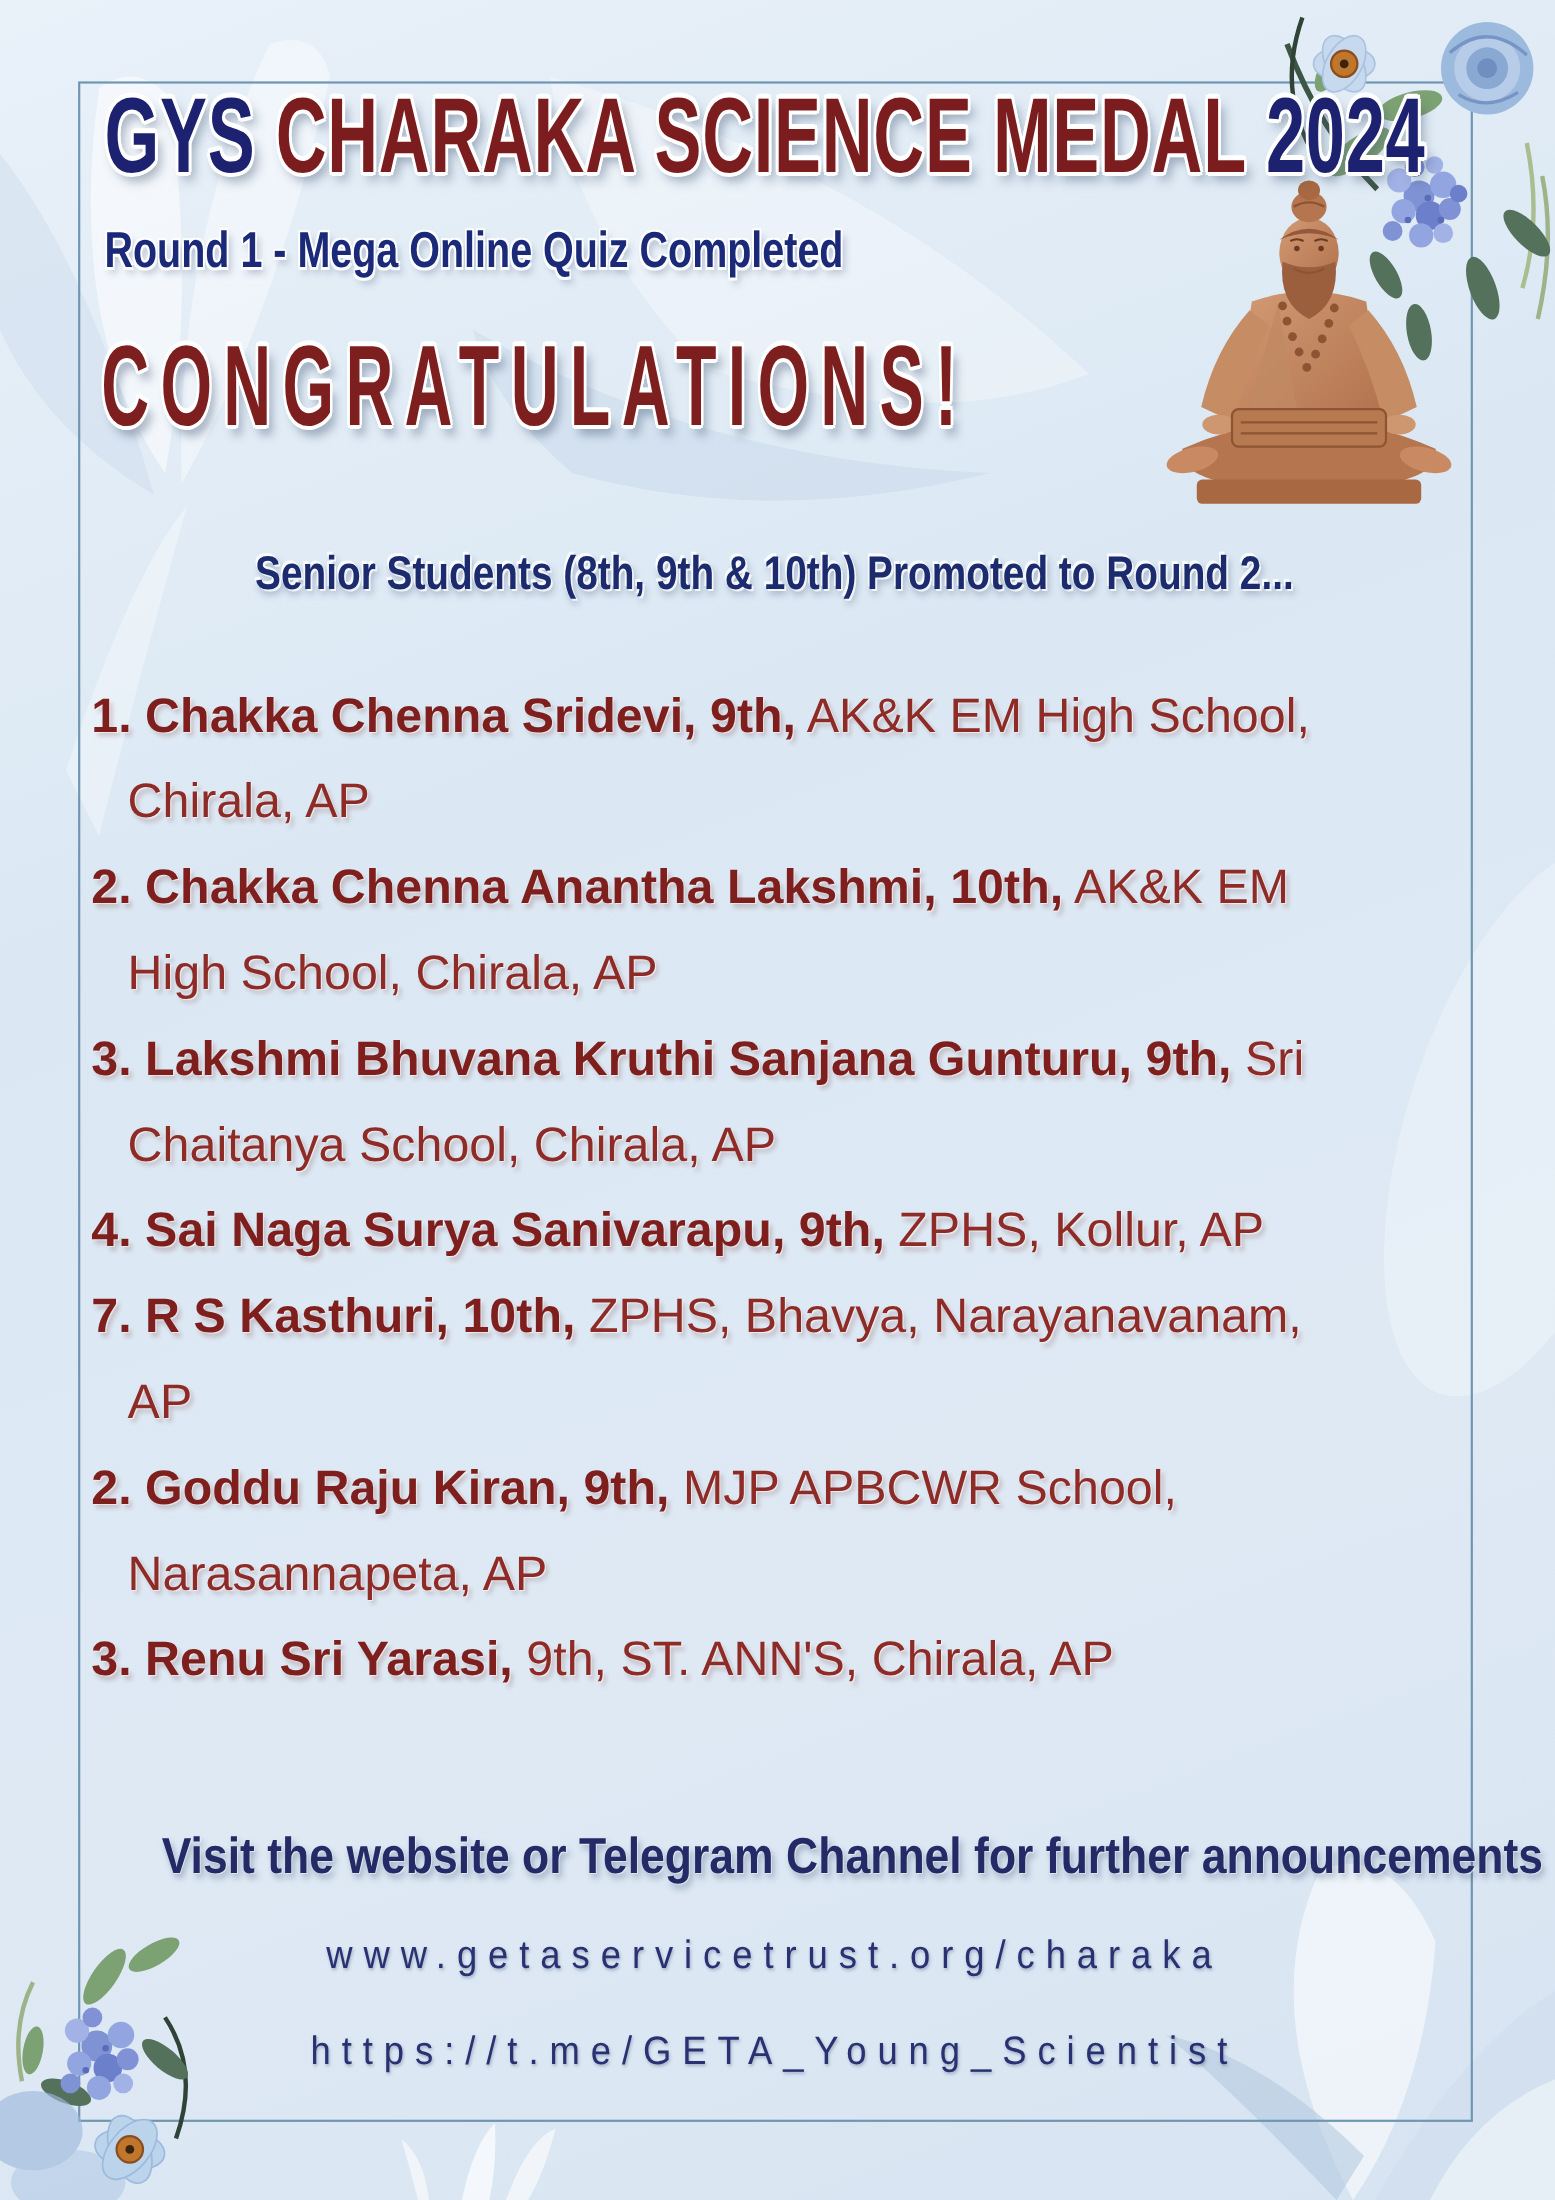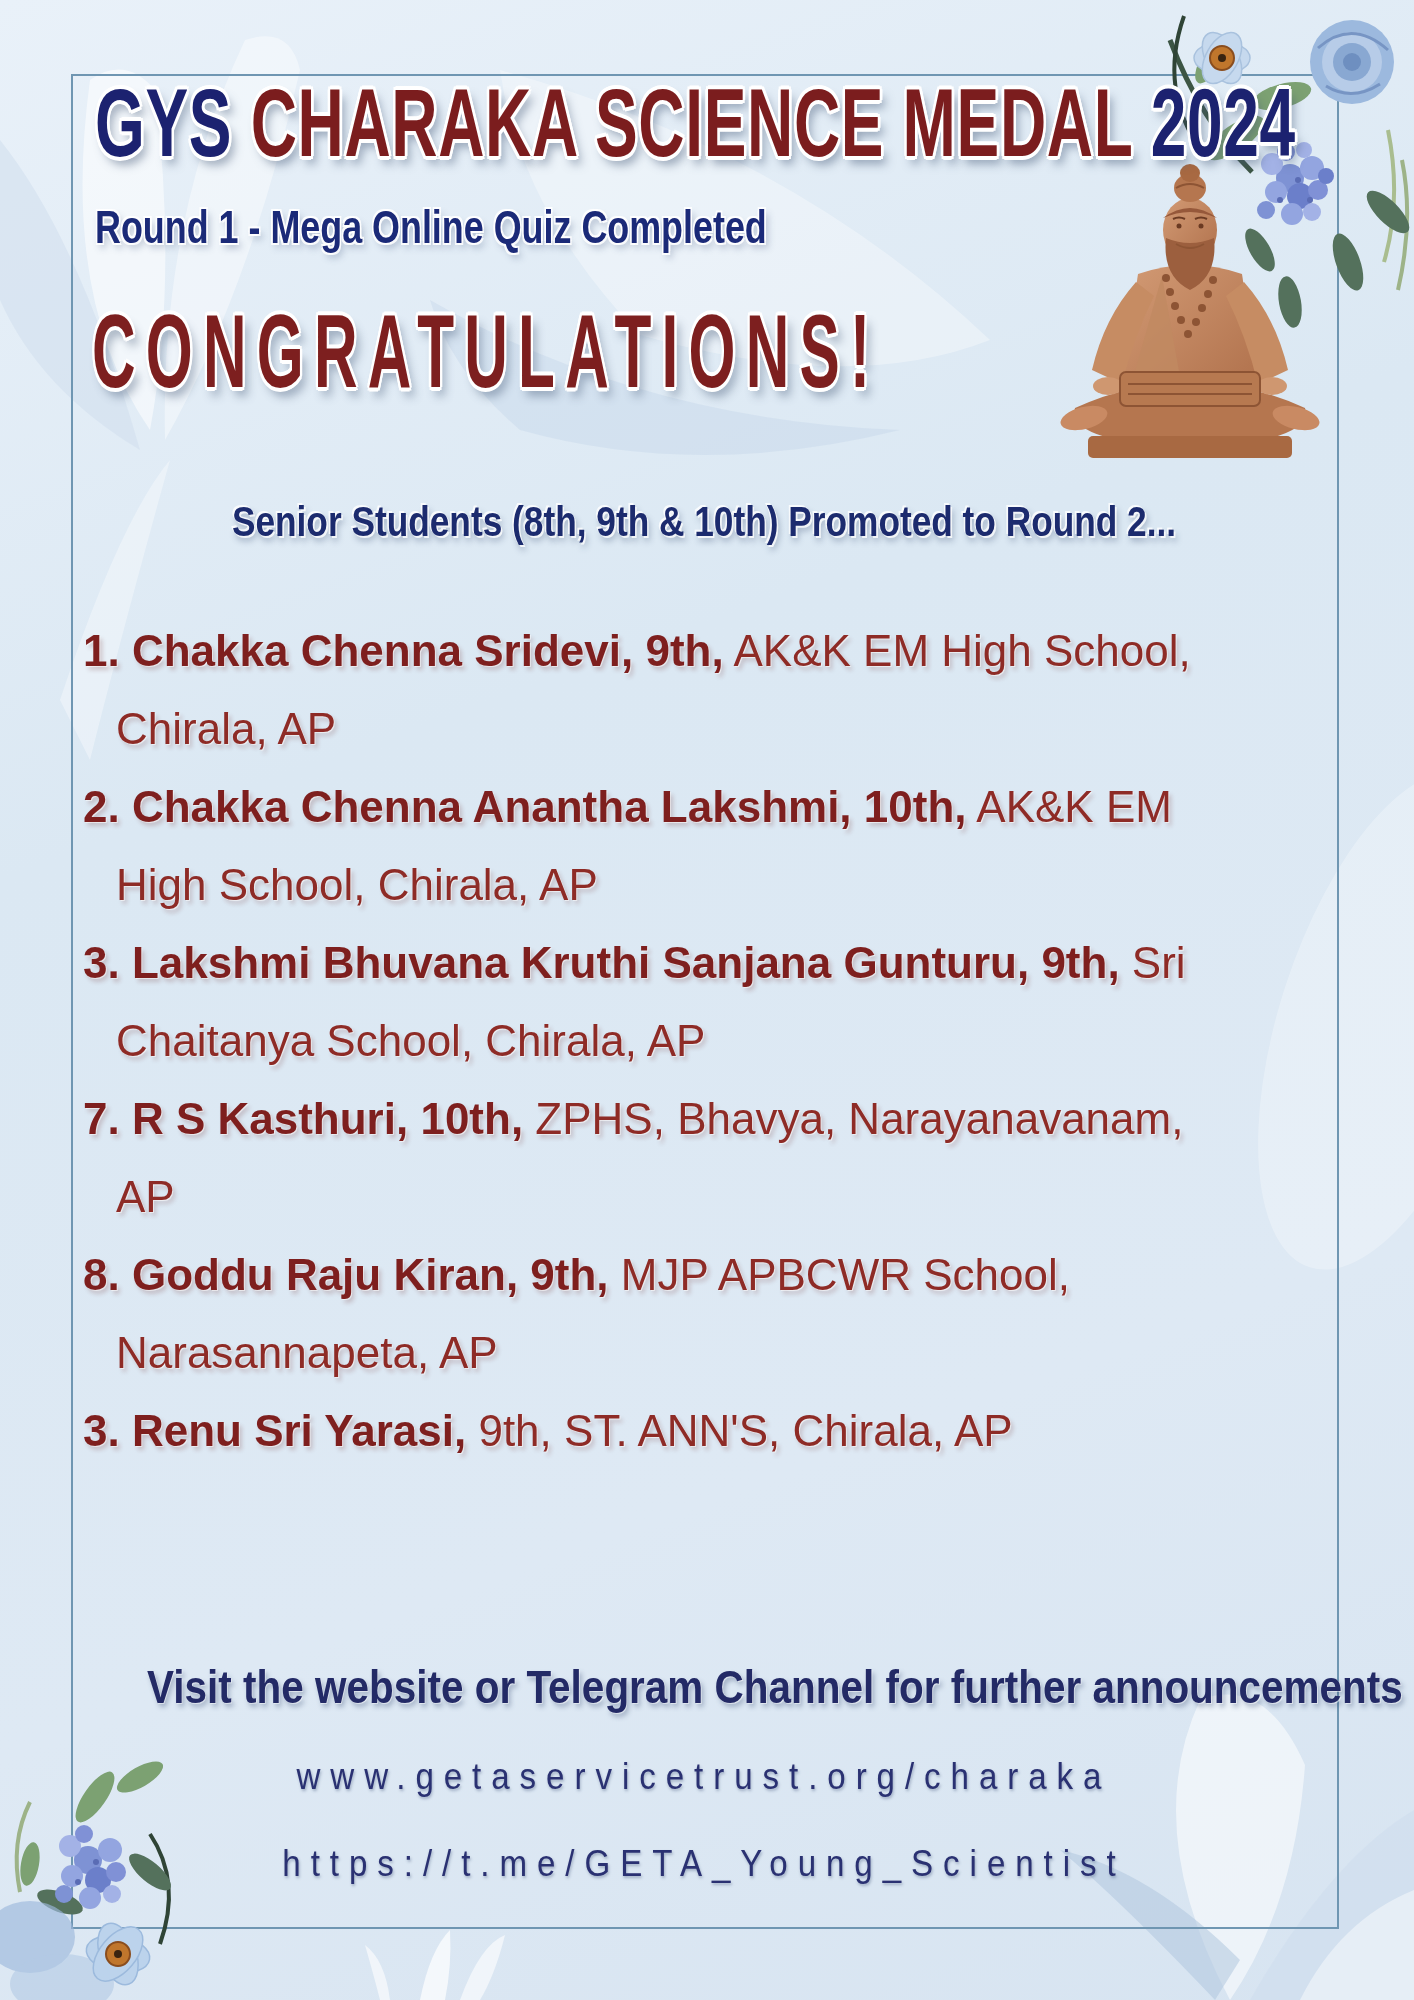--- a/index.html
+++ b/index.html
@@ -235,22 +235,23 @@
   <div class="txt subtitle">Round 1 - Mega Online Quiz Completed</div>
 
   <div class="txt congrats">CONGRATULATIONS!</div>
 
   <div class="txt section-heading">Senior Students (8th, 9th &amp; 10th) Promoted to Round 2...</div>
 
   <ol class="students">
     <li><span class="s-bold">1. Chakka Chenna Sridevi, 9th,</span> <span class="s-rest">AK&amp;K EM High School, Chirala, AP</span></li>
     <li><span class="s-bold">2. Chakka Chenna Anantha Lakshmi, 10th,</span> <span class="s-rest">AK&amp;K EM High School, Chirala, AP</span></li>
     <li><span class="s-bold">3. Lakshmi Bhuvana Kruthi Sanjana Gunturu, 9th,</span> <span class="s-rest">Sri Chaitanya School, Chirala, AP</span></li>
+    <li><span class="s-bold">4. Sai Naga Surya Sanivarapu, 9th,</span> <span class="s-rest">ZPHS, Kollur, AP</span></li>
     <li><span class="s-bold">7. R S Kasthuri, 10th,</span> <span class="s-rest">ZPHS, Bhavya, Narayanavanam, AP</span></li>
-    <li><span class="s-bold">8. Goddu Raju Kiran, 9th,</span> <span class="s-rest">MJP APBCWR School, Narasannapeta, AP</span></li>
+    <li><span class="s-bold">2. Goddu Raju Kiran, 9th,</span> <span class="s-rest">MJP APBCWR School, Narasannapeta, AP</span></li>
     <li><span class="s-bold">3. Renu Sri Yarasi,</span> <span class="s-rest">9th, ST. ANN'S, Chirala, AP</span></li>
   </ol>
 
   <div class="txt footer-note">Visit the website or Telegram Channel for further announcements</div>
   <div class="txt url website">www.getaservicetrust.org/charaka</div>
   <div class="txt url telegram">https://t.me/GETA_Young_Scientist</div>
 
 </div>
 
 </body></html>

